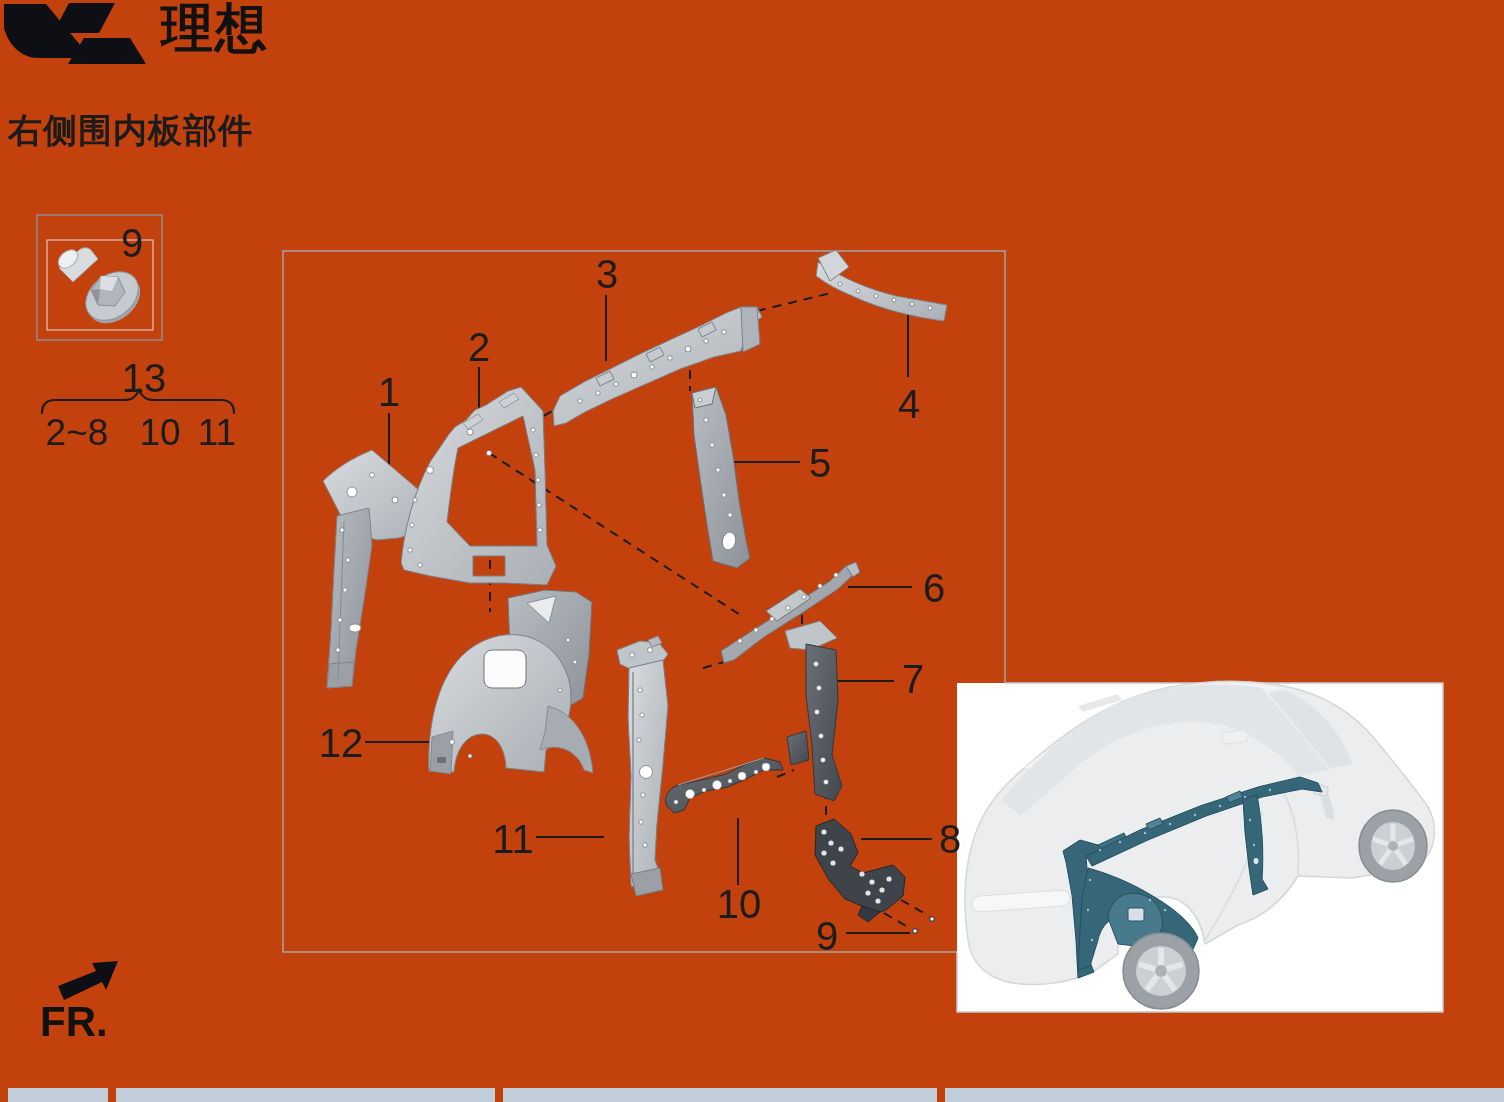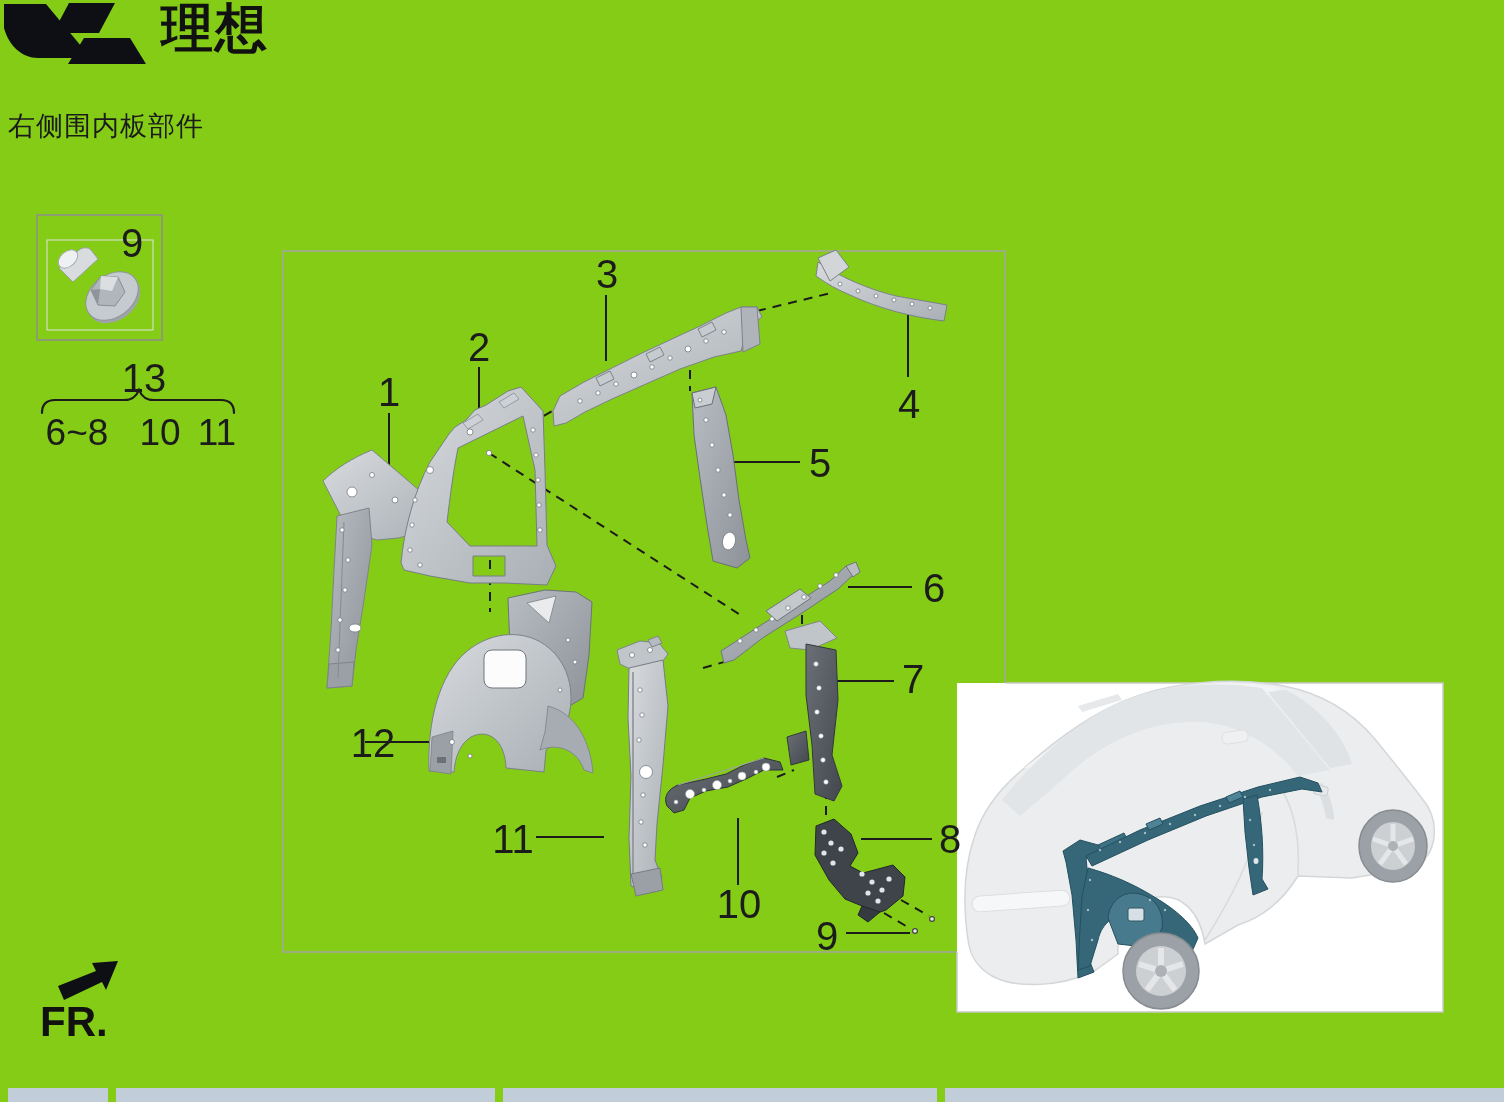--- a/index.html
+++ b/index.html
@@ -1,24 +1,24 @@
 <!DOCTYPE html>
 <html><head>
 <meta charset="utf-8">
 <style>
   html,body{margin:0;padding:0;background:#ffffff;}
-  .stage{position:relative;width:1504px;height:1102px;background:#84cc16;overflow:hidden;
+  .stage{position:relative;width:1504px;height:1102px;background:#c2410c;overflow:hidden;
          font-family:"Liberation Sans", sans-serif;}
   .stage svg{position:absolute;left:0;top:0;}
   .lbl{position:absolute;transform:translate(-50%,-50%);color:#1c1c1c;
        font-size:40px;line-height:1;white-space:nowrap;font-family:"Liberation Sans",sans-serif;}
   .lbl-sm{font-size:37px;}
   .brand{position:absolute;left:161px;top:1px;font-size:52px;font-weight:600;color:#111;
          letter-spacing:2px;line-height:1.05;}
-  .title{position:absolute;left:8px;top:108px;font-size:27px;color:#1b1b1b;letter-spacing:1px;}
+  .title{position:absolute;left:8px;top:108px;font-size:34px;color:#1b1b1b;letter-spacing:1px;font-weight:bold;}
   .frlbl{position:absolute;left:40px;top:998px;font-size:42px;font-weight:600;color:#111;}
 </style>
 </head>
 <body>
 
 <div class="stage">
 
 <svg width="1504" height="1102" viewBox="0 0 1504 1102">
   <defs>
     <linearGradient id="gLight" x1="0" y1="0" x2="1" y2="1">
@@ -358,32 +358,32 @@
     <rect x="503" y="1088" width="434" height="14"></rect>
     <rect x="945" y="1088" width="559" height="14"></rect>
   </g>
 </svg>
 
 <div class="brand">理想</div>
 <div class="title">右侧围内板部件</div>
 
 <div class="lbl" style="left:132px;top:243px;">9</div>
 <div class="lbl" style="left:144px;top:378px;">13</div>
-<div class="lbl lbl-sm" style="left:77px;top:432px;">6~8</div>
+<div class="lbl lbl-sm" style="left:77px;top:432px;">2~8</div>
 <div class="lbl lbl-sm" style="left:160px;top:432px;">10</div>
 <div class="lbl lbl-sm" style="left:217px;top:432px;">11</div>
 
 <div class="lbl" style="left:389px;top:392px;">1</div>
 <div class="lbl" style="left:479px;top:347px;">2</div>
 <div class="lbl" style="left:607px;top:274px;">3</div>
 <div class="lbl" style="left:909px;top:404px;">4</div>
 <div class="lbl" style="left:820px;top:463px;">5</div>
 <div class="lbl" style="left:934px;top:588px;">6</div>
 <div class="lbl" style="left:913px;top:679px;">7</div>
 <div class="lbl" style="left:950px;top:839px;">8</div>
 <div class="lbl" style="left:827px;top:936px;">9</div>
 <div class="lbl" style="left:739px;top:904px;">10</div>
 <div class="lbl" style="left:513px;top:839px;">11</div>
-<div class="lbl" style="left:341px;top:743px;margin-left:32px;">12</div>
+<div class="lbl" style="left:341px;top:743px;">12</div>
 
 <div class="frlbl">FR.</div>
 
 </div>
 
 </body></html>

